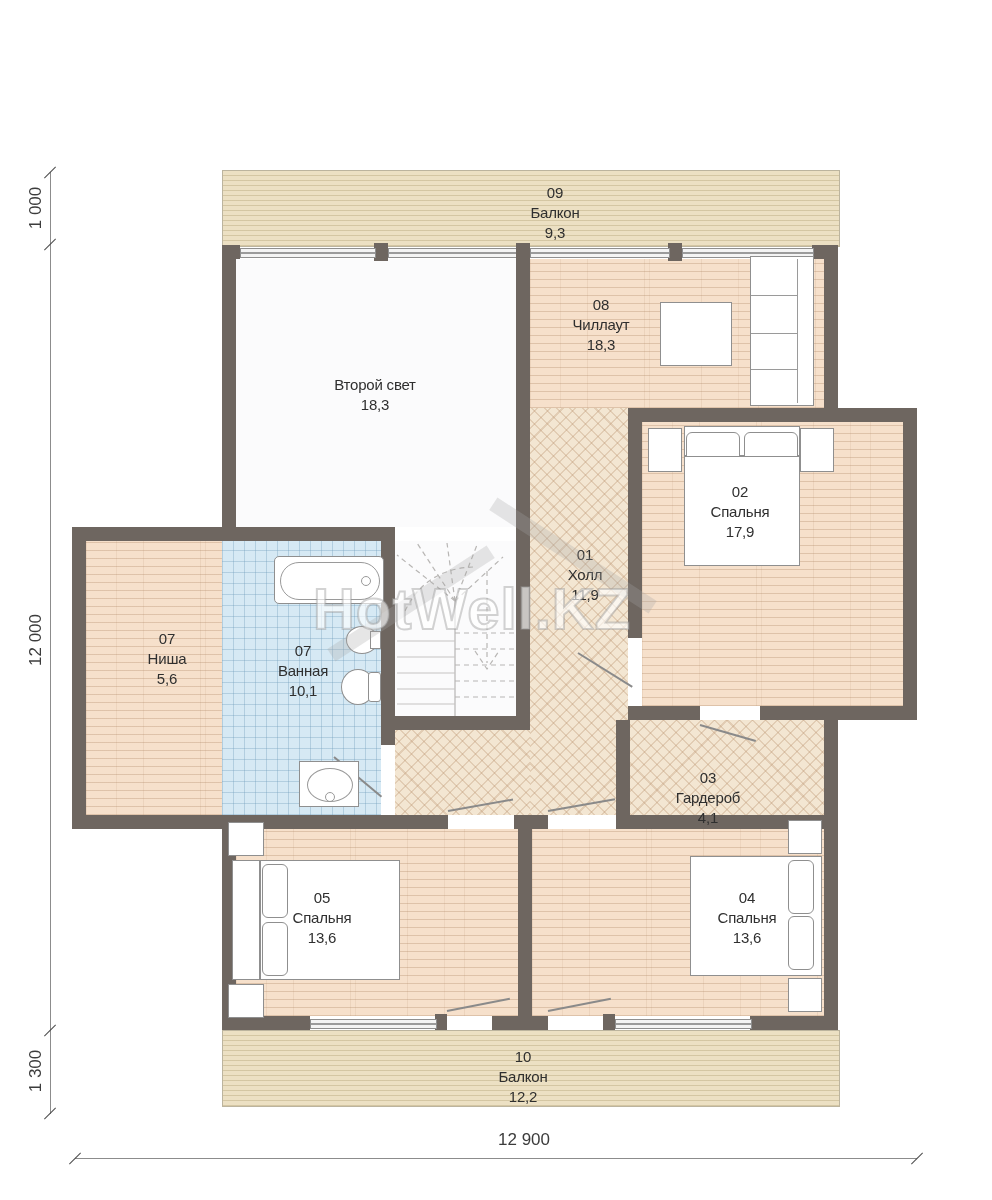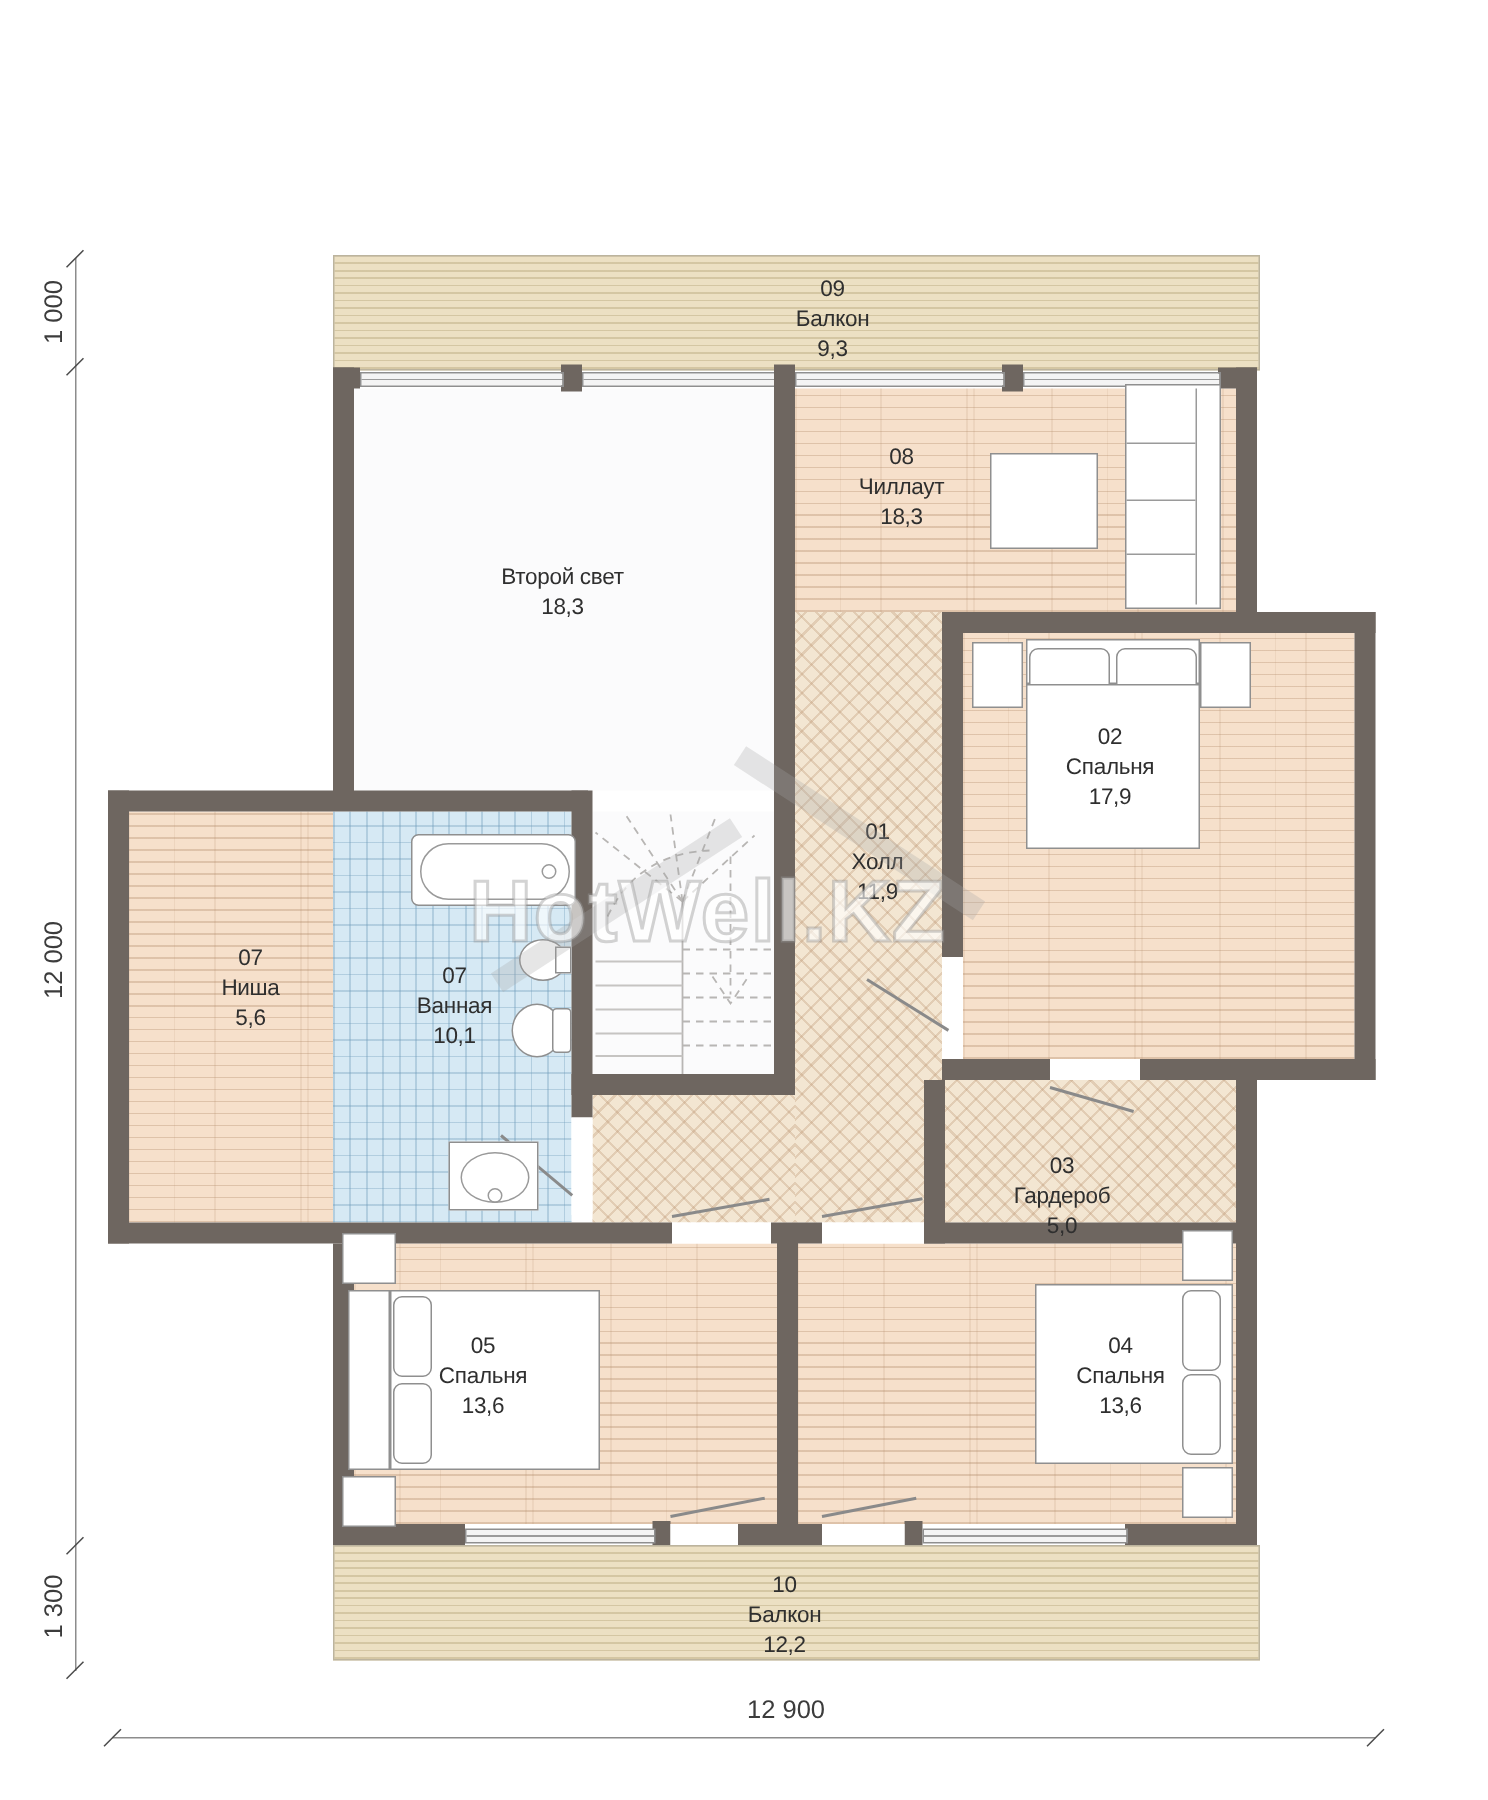--- a/index.html
+++ b/index.html
@@ -234,21 +234,21 @@
     <span>5,6</span>
   </div>
   <div class="abs room-label" style="left:303px;top:671px;">
     <span>07</span>
     <span>Ванная</span>
     <span>10,1</span>
   </div>
   <div class="abs room-label" style="left:708px;top:798px;">
     <span>03</span>
     <span>Гардероб</span>
-    <span>5,0</span>
+    <span>4,1</span>
   </div>
   <div class="abs room-label" style="left:322px;top:918px;">
     <span>05</span>
     <span>Спальня</span>
     <span>13,6</span>
   </div>
   <div class="abs room-label" style="left:747px;top:918px;">
     <span>04</span>
     <span>Спальня</span>
     <span>13,6</span>

